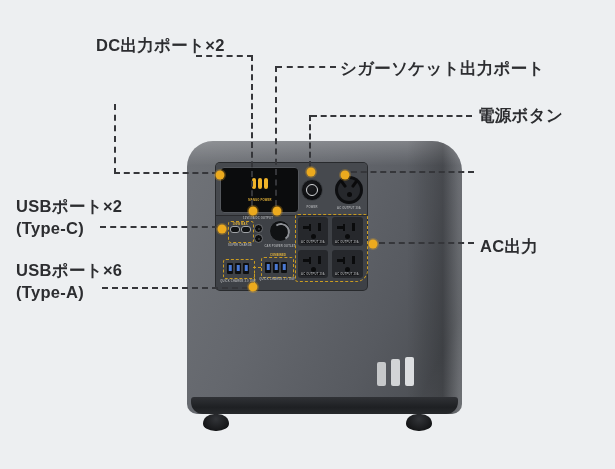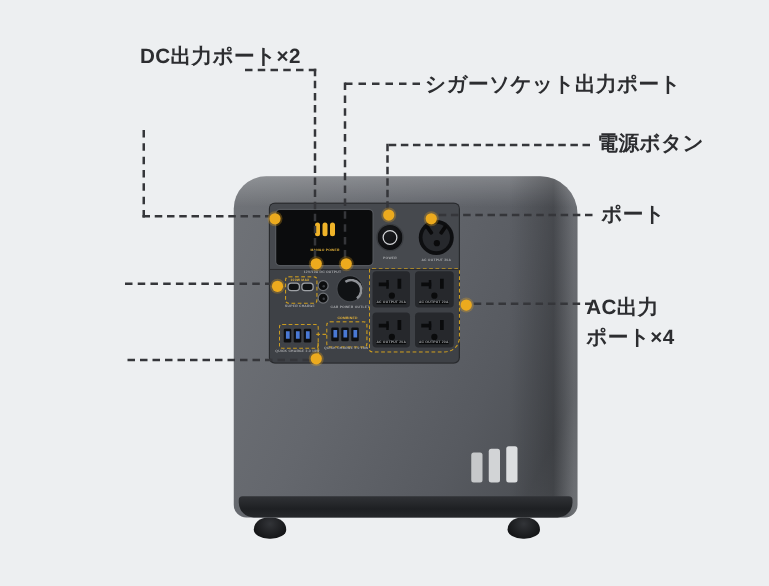--- a/index.html
+++ b/index.html
@@ -179,32 +179,36 @@
 
   <div class="dot" style="left:220px;top:175px;"></div>
   <div class="dot" style="left:253px;top:211px;"></div>
   <div class="dot" style="left:277px;top:211px;"></div>
   <div class="dot" style="left:311px;top:172px;"></div>
   <div class="dot" style="left:345px;top:175px;"></div>
   <div class="dot" style="left:222px;top:229px;"></div>
   <div class="dot" style="left:253px;top:287px;"></div>
   <div class="dot" style="left:373px;top:244px;"></div>
 
-  <div class="callout" style="left:112px;top:34px;text-align:right;">
+  <div class="callout" style="left:96px;top:34px;text-align:right;">
     <span>DC出力ポート×2</span>
   </div>
   <div class="callout" style="left:340px;top:57px;">
     <span>シガーソケット出力ポート</span>
   </div>
   <div class="callout" style="left:478px;top:104px;">
     <span>電源ボタン</span>
   </div>
   <div class="callout" style="left:481px;top:161px;">
-    <div>ポート</div>
   </div>
   <div class="callout" style="left:16px;top:195px;">
-  </div>
-  <div class="callout l3" style="left:469px;top:234px;">
+    <div>USBポート×2</div>
+    <div>(Type-C)</div>
+  </div>
+  <div class="callout" style="left:16px;top:259px;">
+    <div>USBポート×6</div>
+    <div>(Type-A)</div>
+  </div>
+  <div class="callout l3" style="left:480px;top:234px;text-align:right;">
     <div>AC出力</div>
-    <div>ポート×4</div>
   </div>
 
 </div>
 
 </body></html>

